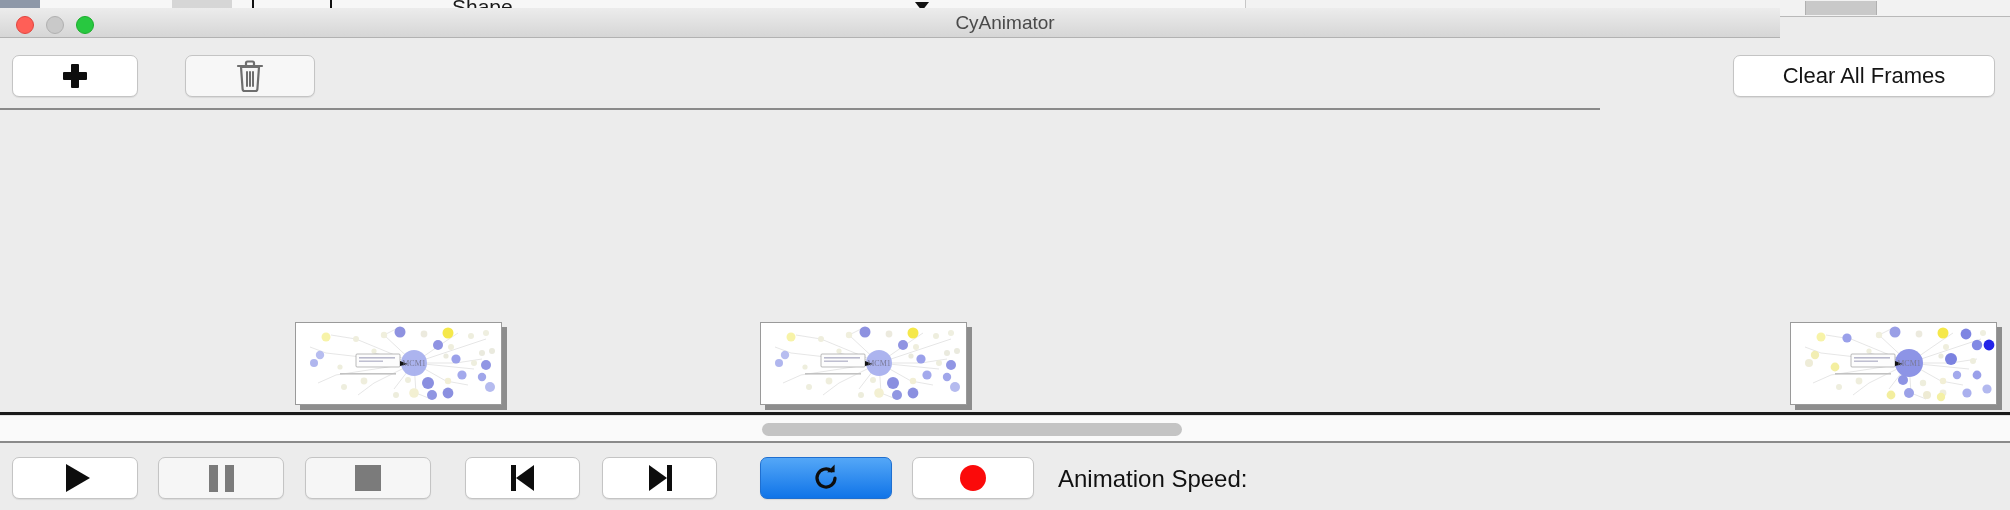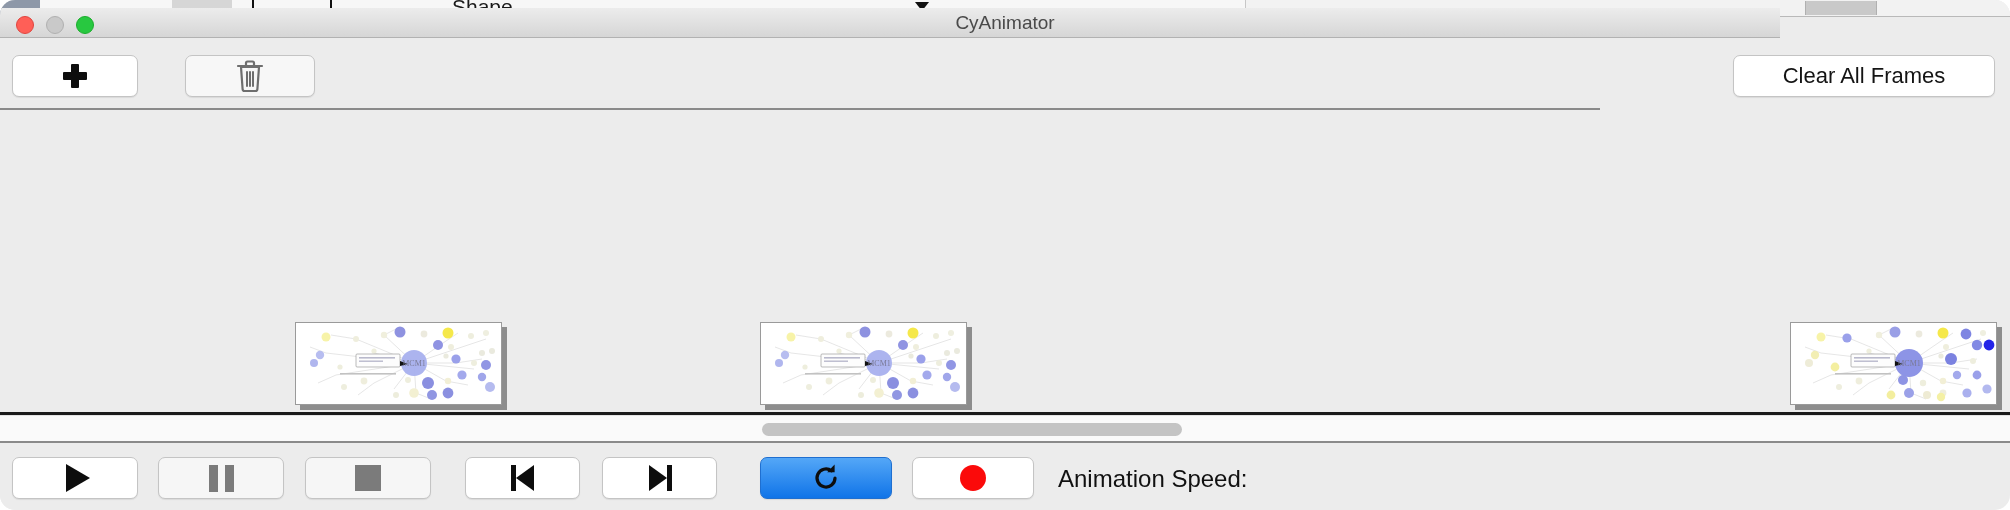--- a/index.html
+++ b/index.html
@@ -10,21 +10,20 @@
   body {
     font-family: "Liberation Sans", sans-serif;
     -webkit-font-smoothing: antialiased;
   }
   #app {
     position: relative;
     width: 2010px;
     height: 510px;
     overflow: hidden;
     background: #ececec;
-    border-radius: 15px;
   }
 
   
   .bg-window {
     position: absolute;
     left: 0; top: 0;
     width: 2010px; height: 16px;
     background: #f2f2f2;
     border-bottom: 1px solid #b9b9b9;
     overflow: hidden;

